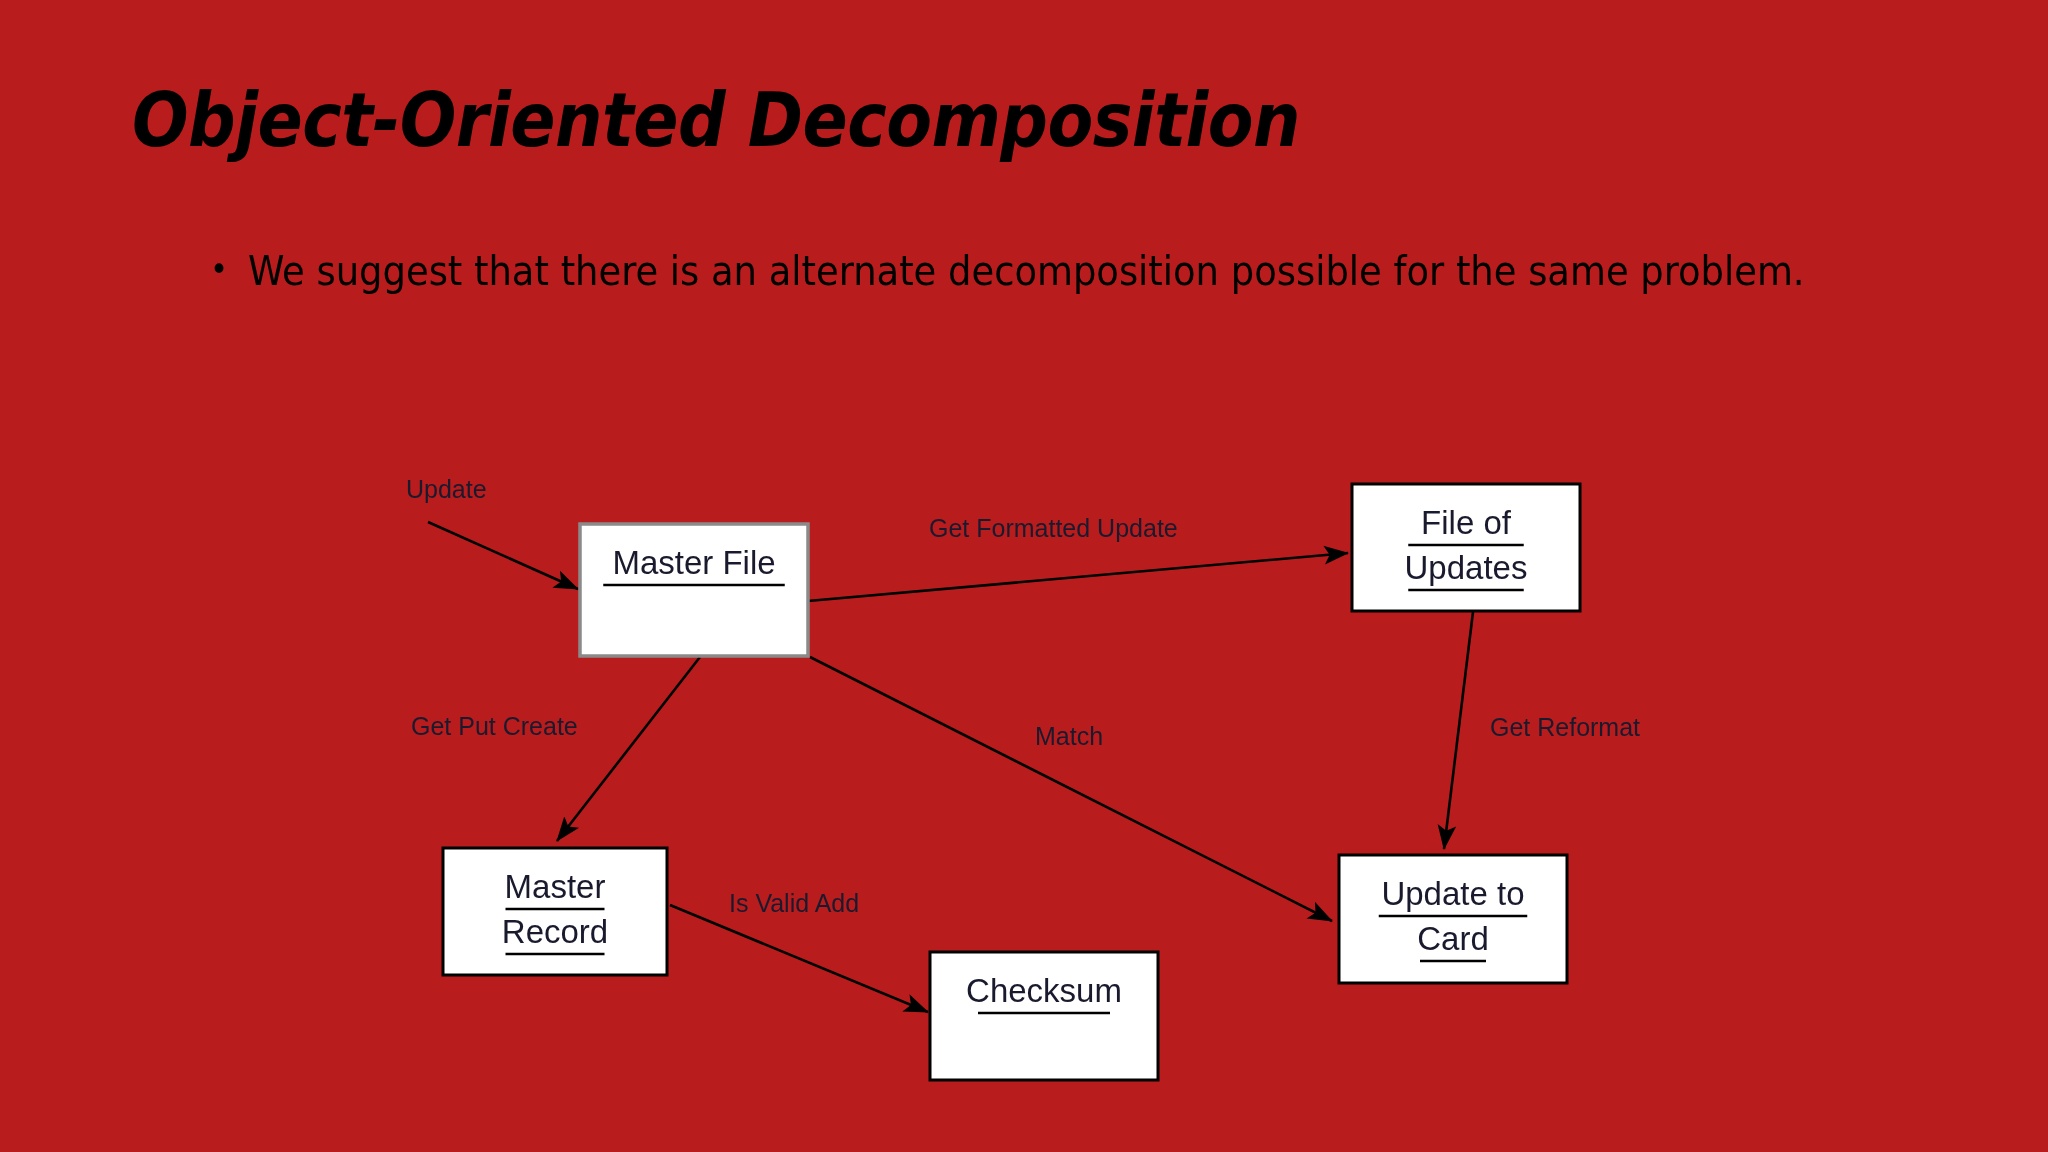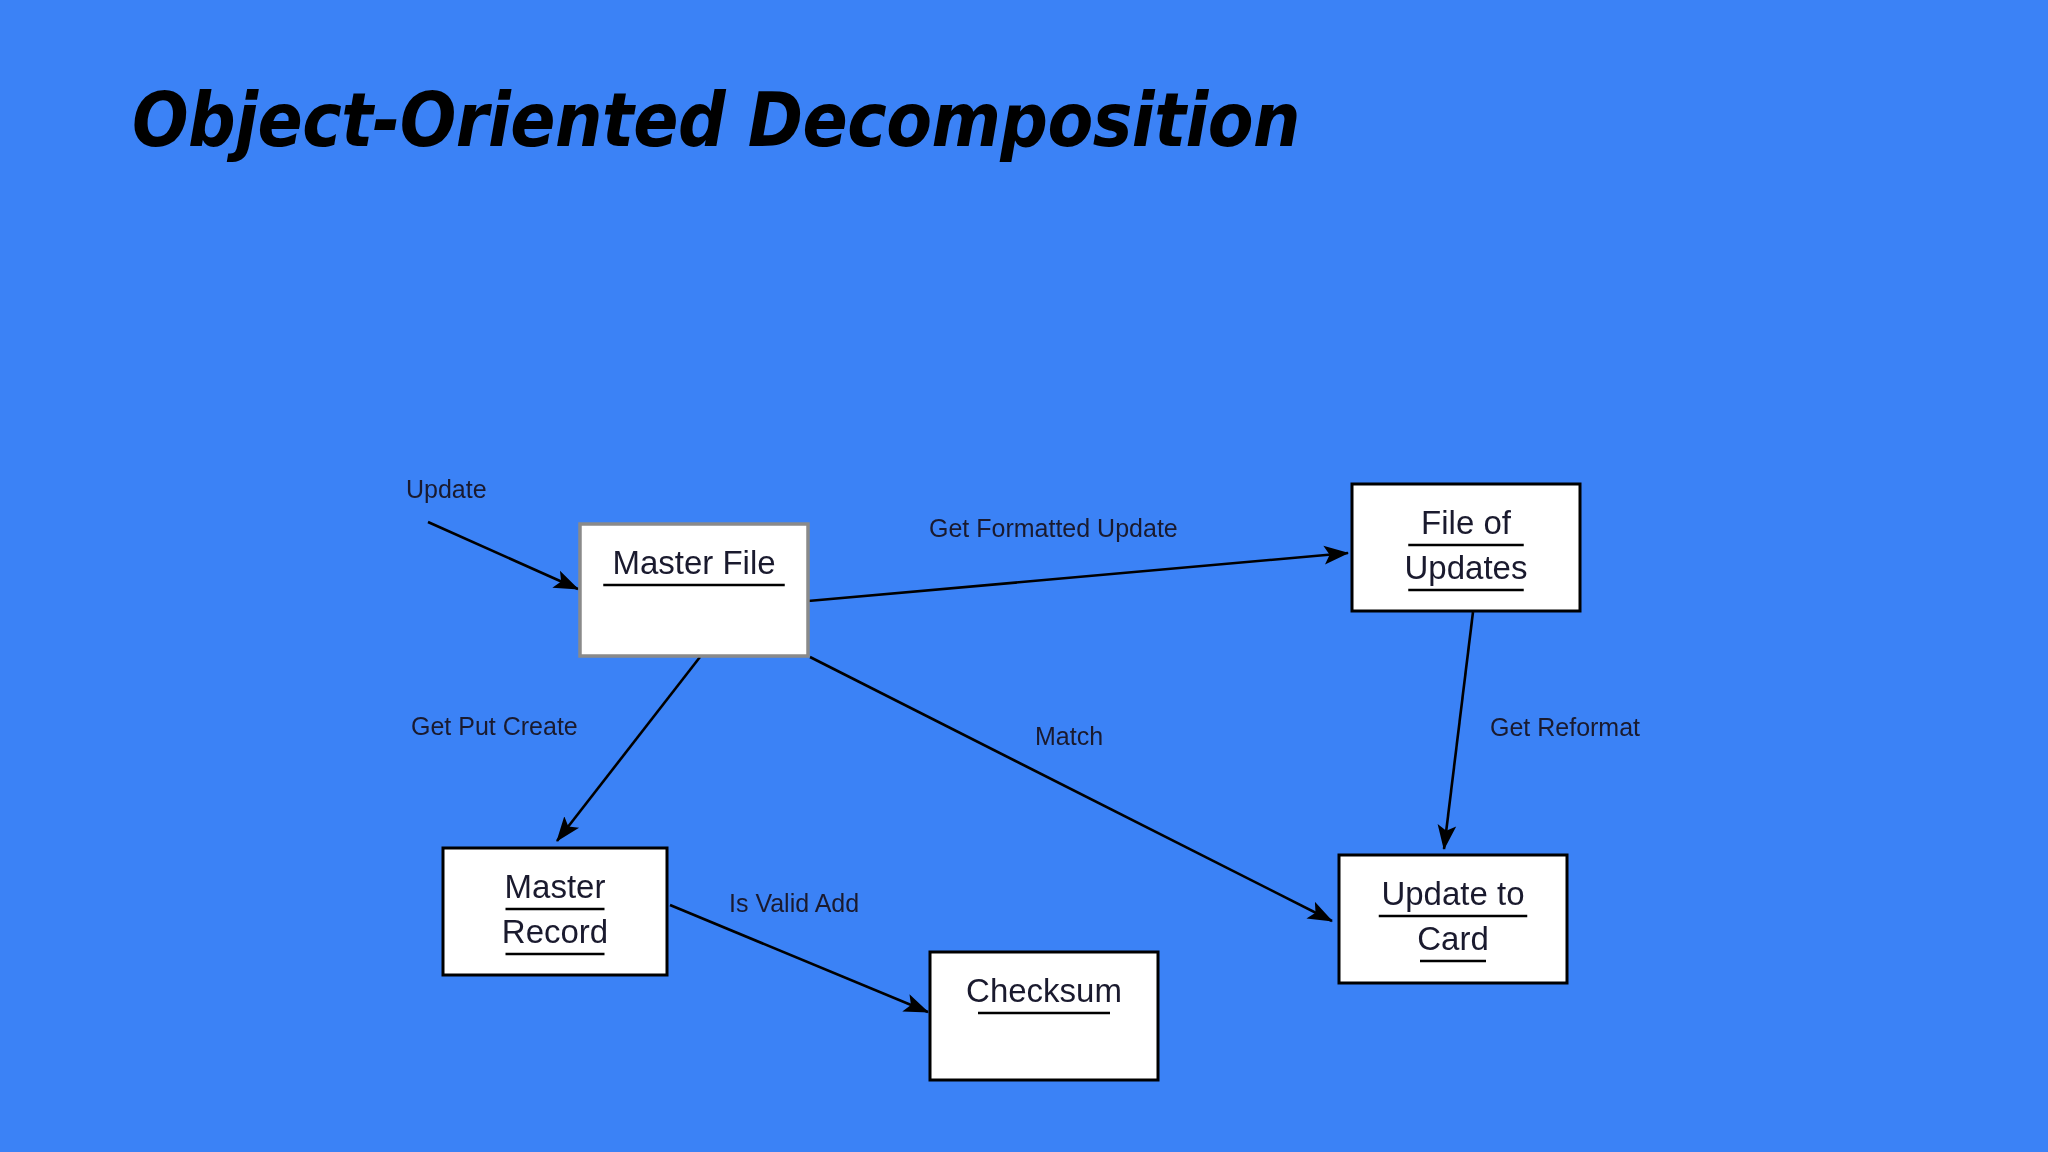--- a/index.html
+++ b/index.html
@@ -11,21 +11,21 @@
     width: 2048px;
     height: 1152px;
     overflow: hidden;
     font-family: "Liberation Sans", sans-serif;
     color: #000000;
   }
   .slide {
     position: relative;
     width: 2048px;
     height: 1152px;
-    background: #3b82f6;
+    background: #b91c1c;
   }
   .slide-title {
     position: absolute;
     left: 132px;
     top: 82px;
     width: 1700px;
     font-family: "DejaVu Sans Condensed", "Liberation Sans Narrow", "Liberation Sans", sans-serif;
     font-size: 74px;
     font-weight: bold;
     font-style: italic;
@@ -112,20 +112,25 @@
     fill: #000000;
   }
 </style>
 </head>
 <body>
 
 <div class="slide">
 
   <div class="slide-title">Object-Oriented Decomposition</div>
 
+  <ul class="bullet-list">
+    <li class="bullet-item">
+      <span class="bullet-text">We suggest that there is an alternate decomposition possible for the same problem.</span>
+    </li>
+  </ul>
 
   <div class="diagram-wrap">
     <svg class="diagram" viewBox="0 0 2048 1152" xmlns="http://www.w3.org/2000/svg">
       <defs>
         <marker id="ah" markerWidth="11" markerHeight="11" refX="9.2" refY="4" orient="auto" markerUnits="strokeWidth">
           <path d="M0,0.4 L9.6,4 L0,7.6 L2.1,4 Z" class="arrow-head"></path>
         </marker>
       </defs>
 
       <g id="edges-layer">

